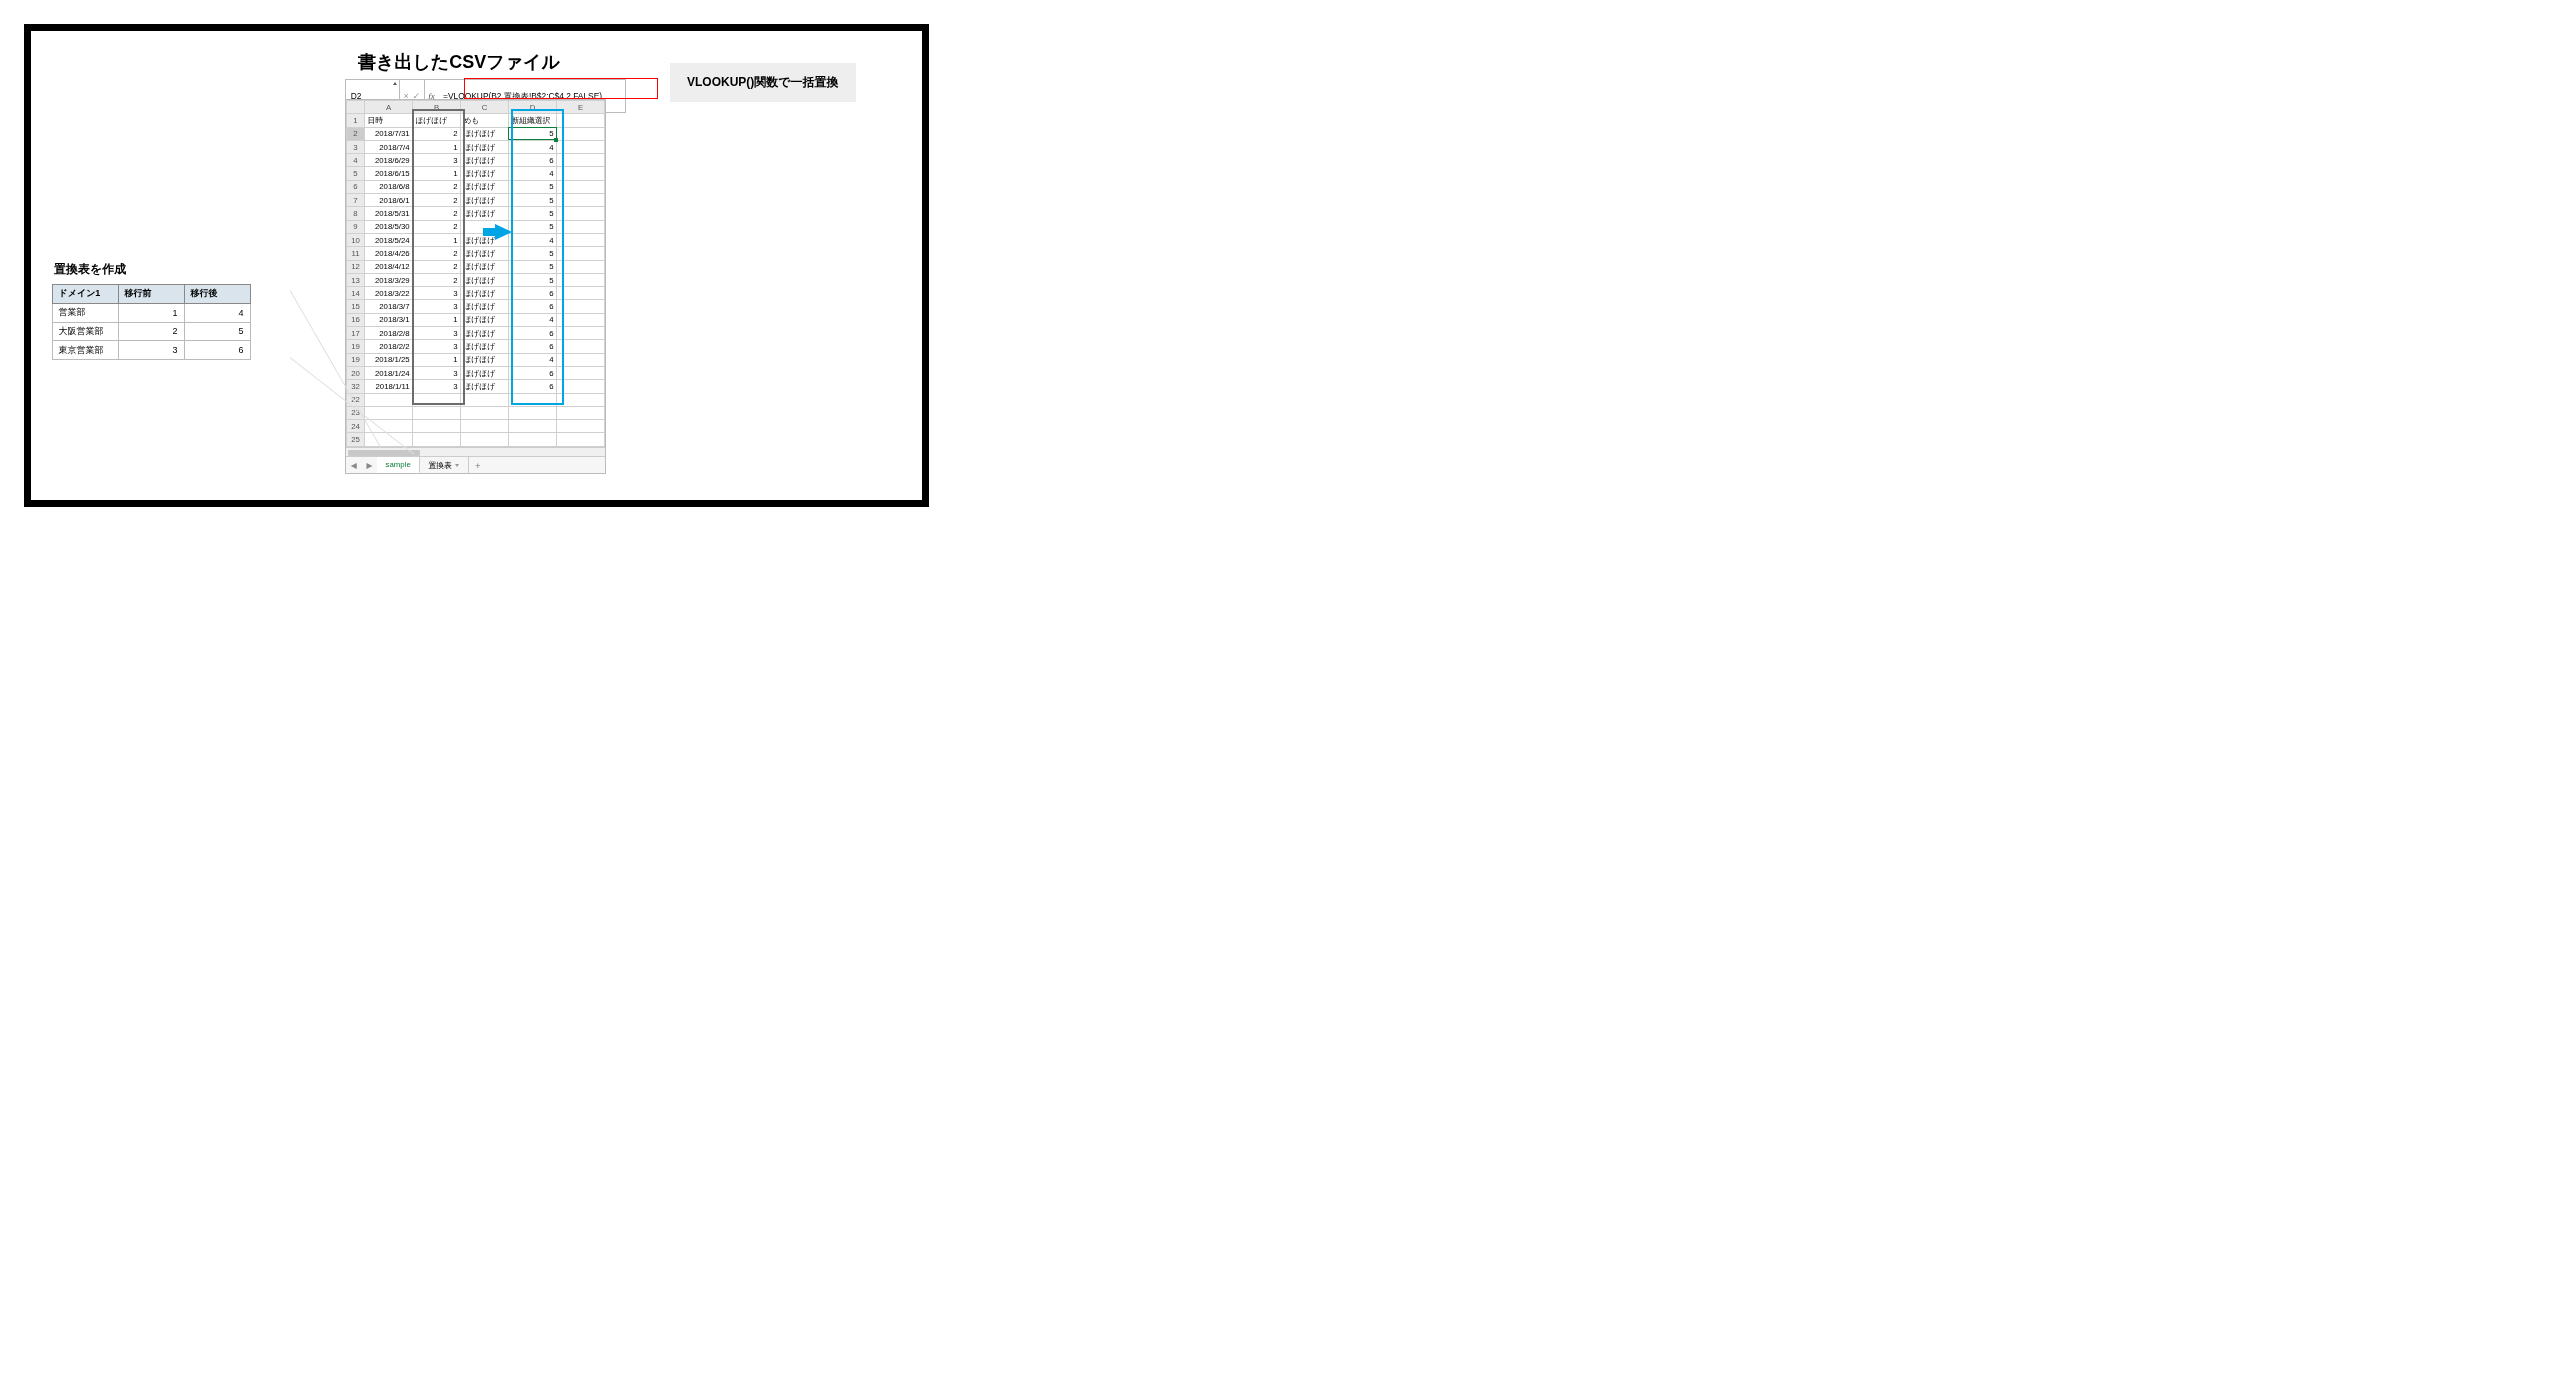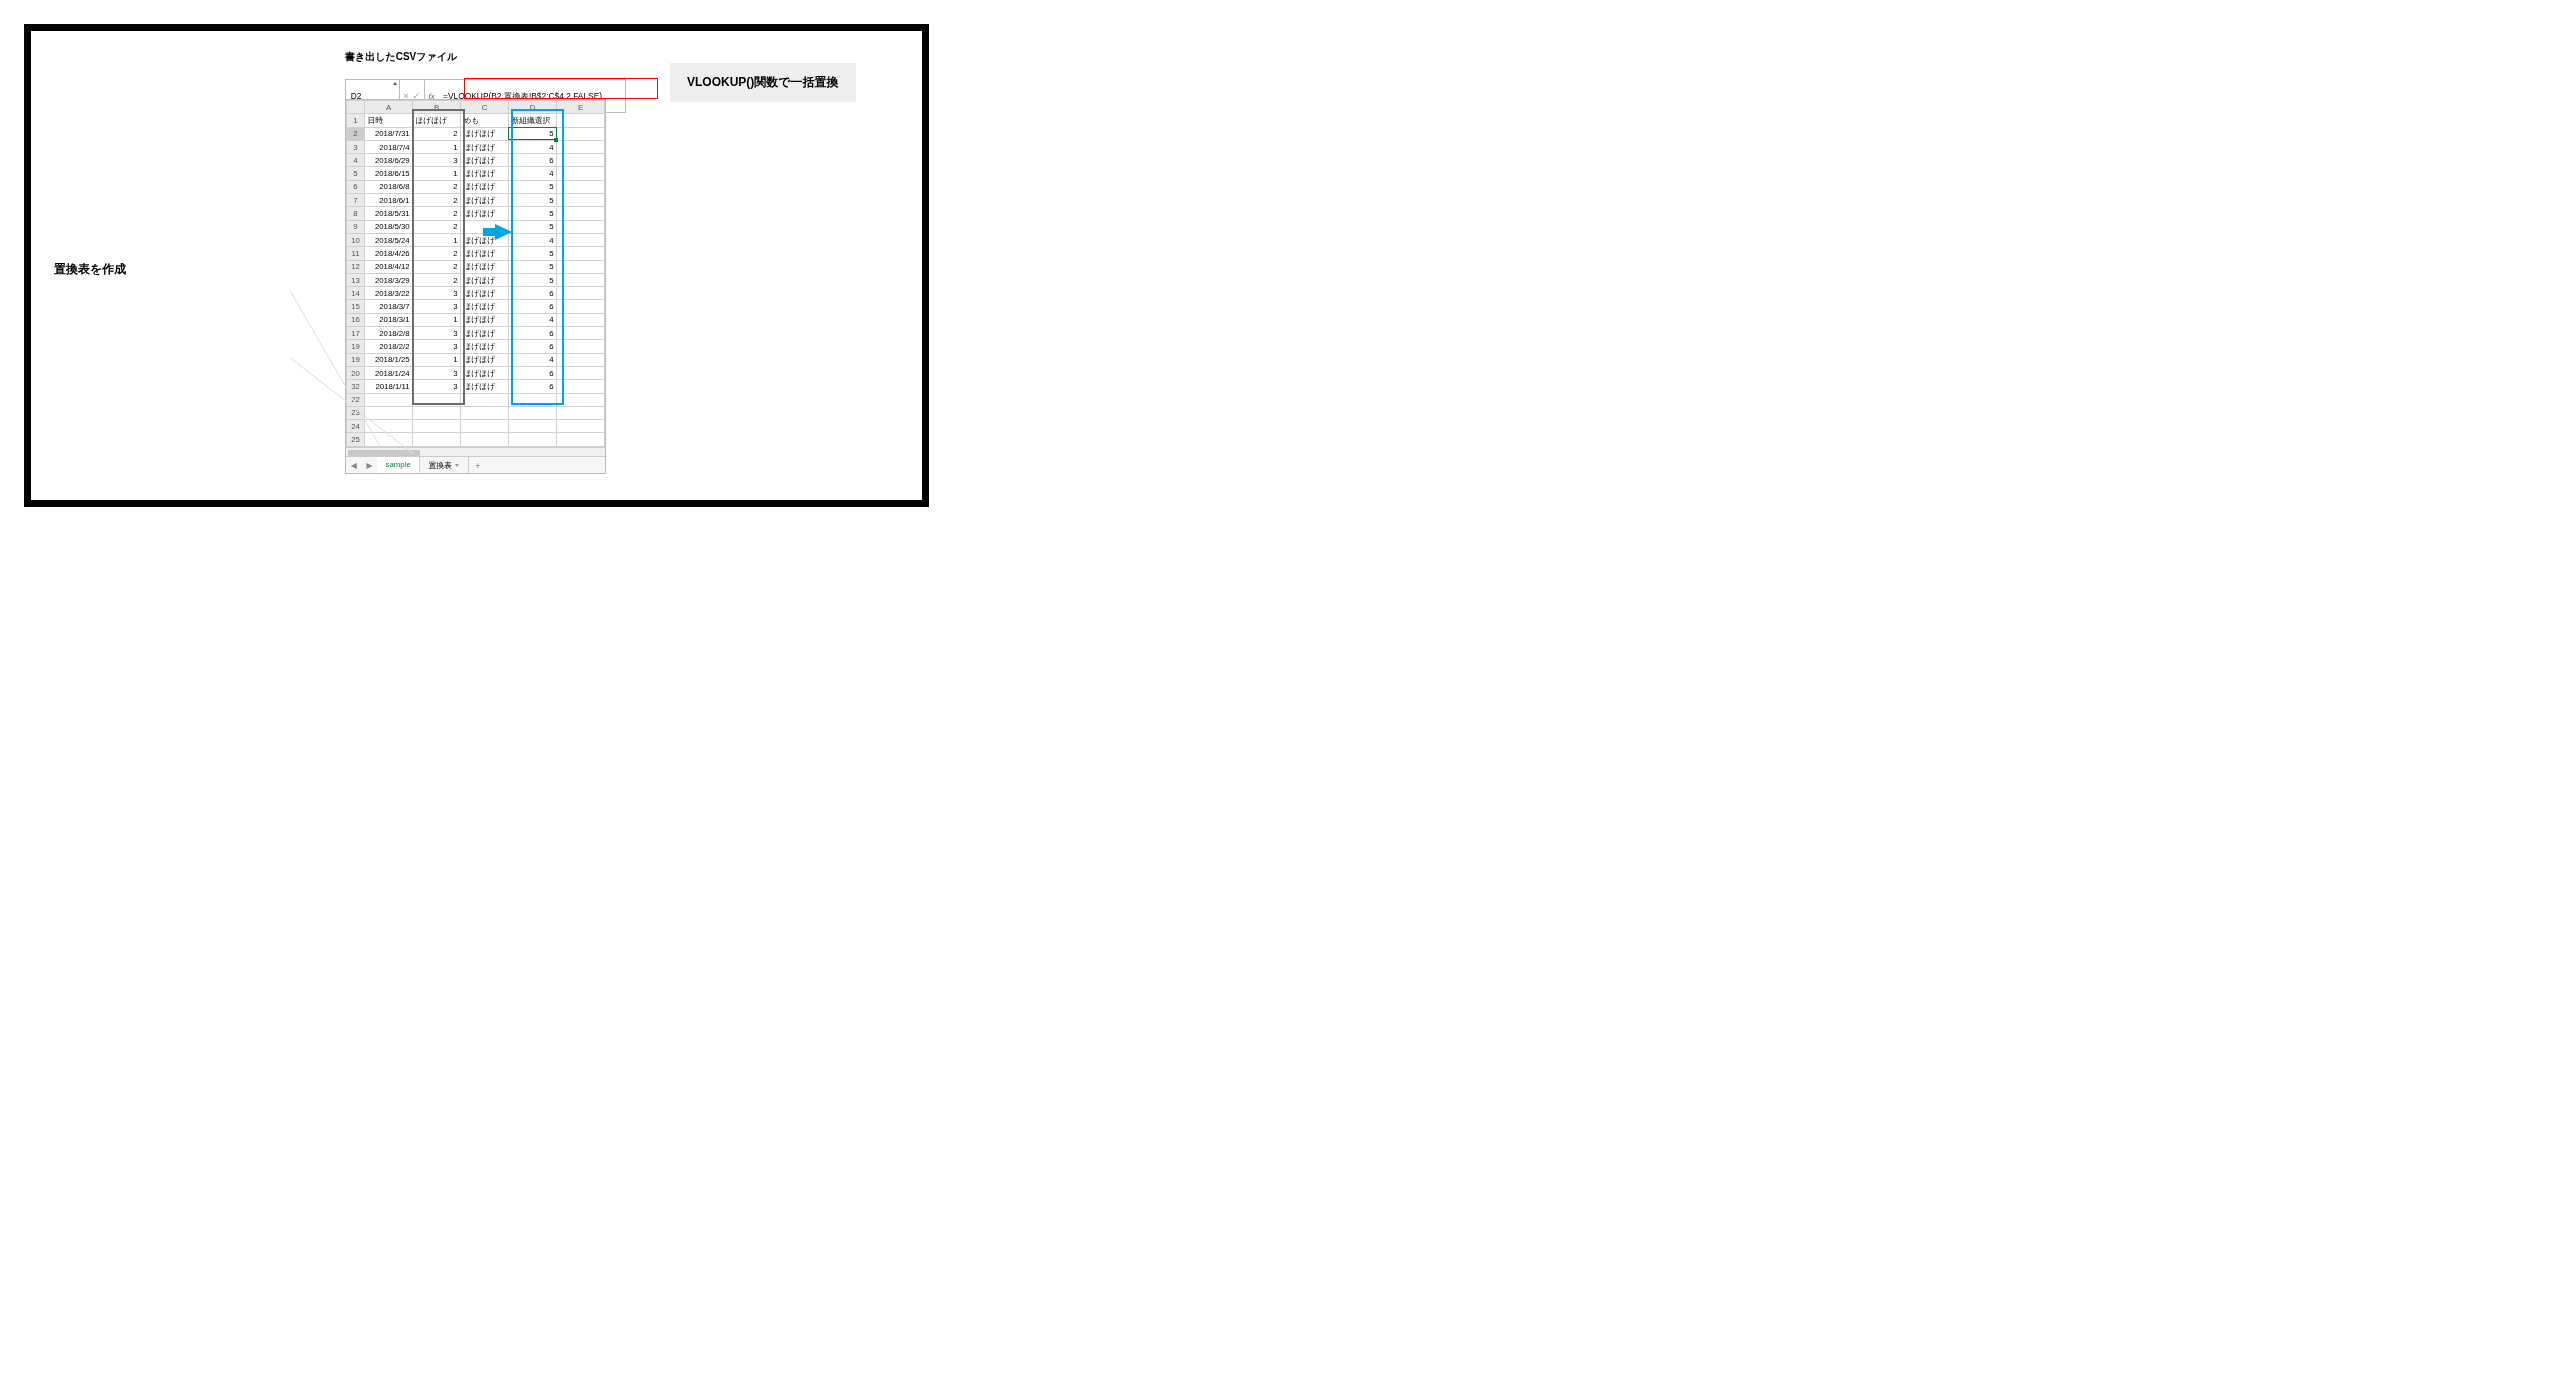--- a/index.html
+++ b/index.html
@@ -1,20 +1,20 @@
 <!DOCTYPE html>
 <html style="font-size:9.7px"><head>
 <meta charset="utf-8">
 <style>
   * { box-sizing: border-box; margin: 0; padding: 0; font-family: "Hiragino Sans", "Meiryo", sans-serif; }
   body { background: #fff; padding: 24px; }
   .frame { border: 7.2px solid #000; width: 905px; height: 483px; position: relative; overflow: hidden; }
 
   
-  .csv-title { position: absolute; left: 314px; top: 19.3px; font-size: 10px; font-weight: bold; }
+  .csv-title { position: absolute; left: 327px; top: 19.3px; font-size: 18px; font-weight: bold; }
 
   
   .fbar { position: absolute; left: 314px; top: 48px; display: flex; align-items: stretch; border: 0.6px solid #bbb; background: #fff; height: 34px; }
   .fbar .namebox { width: 54px; border-right: 0.6px solid #bbb; padding: 0 4.8px; display: flex; align-items: center; font-size: 8.4px; position: relative; }
   .fbar .namebox::after { content: ""; position: absolute; right: 2.4px; top: 2.4px; width: 0; height: 0; border-left: 2.4px solid transparent; border-right: 2.4px solid transparent; border-bottom: 3px solid #555; }
   .fbar .namebox::before { content: ""; position: absolute; right: 2.4px; bottom: 2.4px; width: 0; height: 0; border-left: 2.4px solid transparent; border-right: 2.4px solid transparent; border-top: 3px solid #555; }
   .fbar .btns { display: flex; align-items: center; border-right: 0.6px solid #bbb; padding: 0 3.6px; gap: 3.6px; color: #999; font-size: 9px; }
   .fbar .fx { font-style: italic; font-family: serif; font-size: 9px; padding: 0 3.6px; display: flex; align-items: center; color: #555; }
   .fbar .formula { flex: 1; padding: 0 4.8px; display: flex; align-items: center; font-size: 8.4px; min-width: 187px; }
   .fbar-outline { position: absolute; border: 1.8px solid #ff0000; pointer-events: none; }
@@ -310,18 +310,44 @@
     </div>
   </div>
 
   <div class="gray-box" style="left:381px; top:78px; width:53px; height:296px;"></div>
   <div class="blue-box" style="left:480px; top:78px; width:53px; height:296px;"></div>
   <div class="arrow" style="left:464px; top:193px;"></div>
 
   <div class="callout">VLOOKUP()関数で一括置換</div>
 
   <div class="map-title">置換表を作成</div>
+  <table class="map-table">
+    <thead>
+        <tr>
+      <th>ドメイン1</th>
+      <th>移行前</th>
+      <th>移行後</th>
+    </tr>
+      </thead>
+    <tbody id="map-body">
+        <tr>
+          <td class="name">営業部</td>
+  <td class="num">1</td>
+  <td class="num">4</td>
+        </tr>
+        <tr>
+          <td class="name">大阪営業部</td>
+  <td class="num">2</td>
+  <td class="num">5</td>
+        </tr>
+        <tr>
+          <td class="name">東京営業部</td>
+  <td class="num">3</td>
+  <td class="num">6</td>
+        </tr>
+      </tbody>
+  </table>
 
   <div class="conn" style="left:259px; top:326px; width:157px; transform:rotate(38deg);"></div>
   <div class="conn" style="left:259px; top:259px; width:181px; transform:rotate(60deg);"></div>
 
 </div>
 
 
 </body></html>

